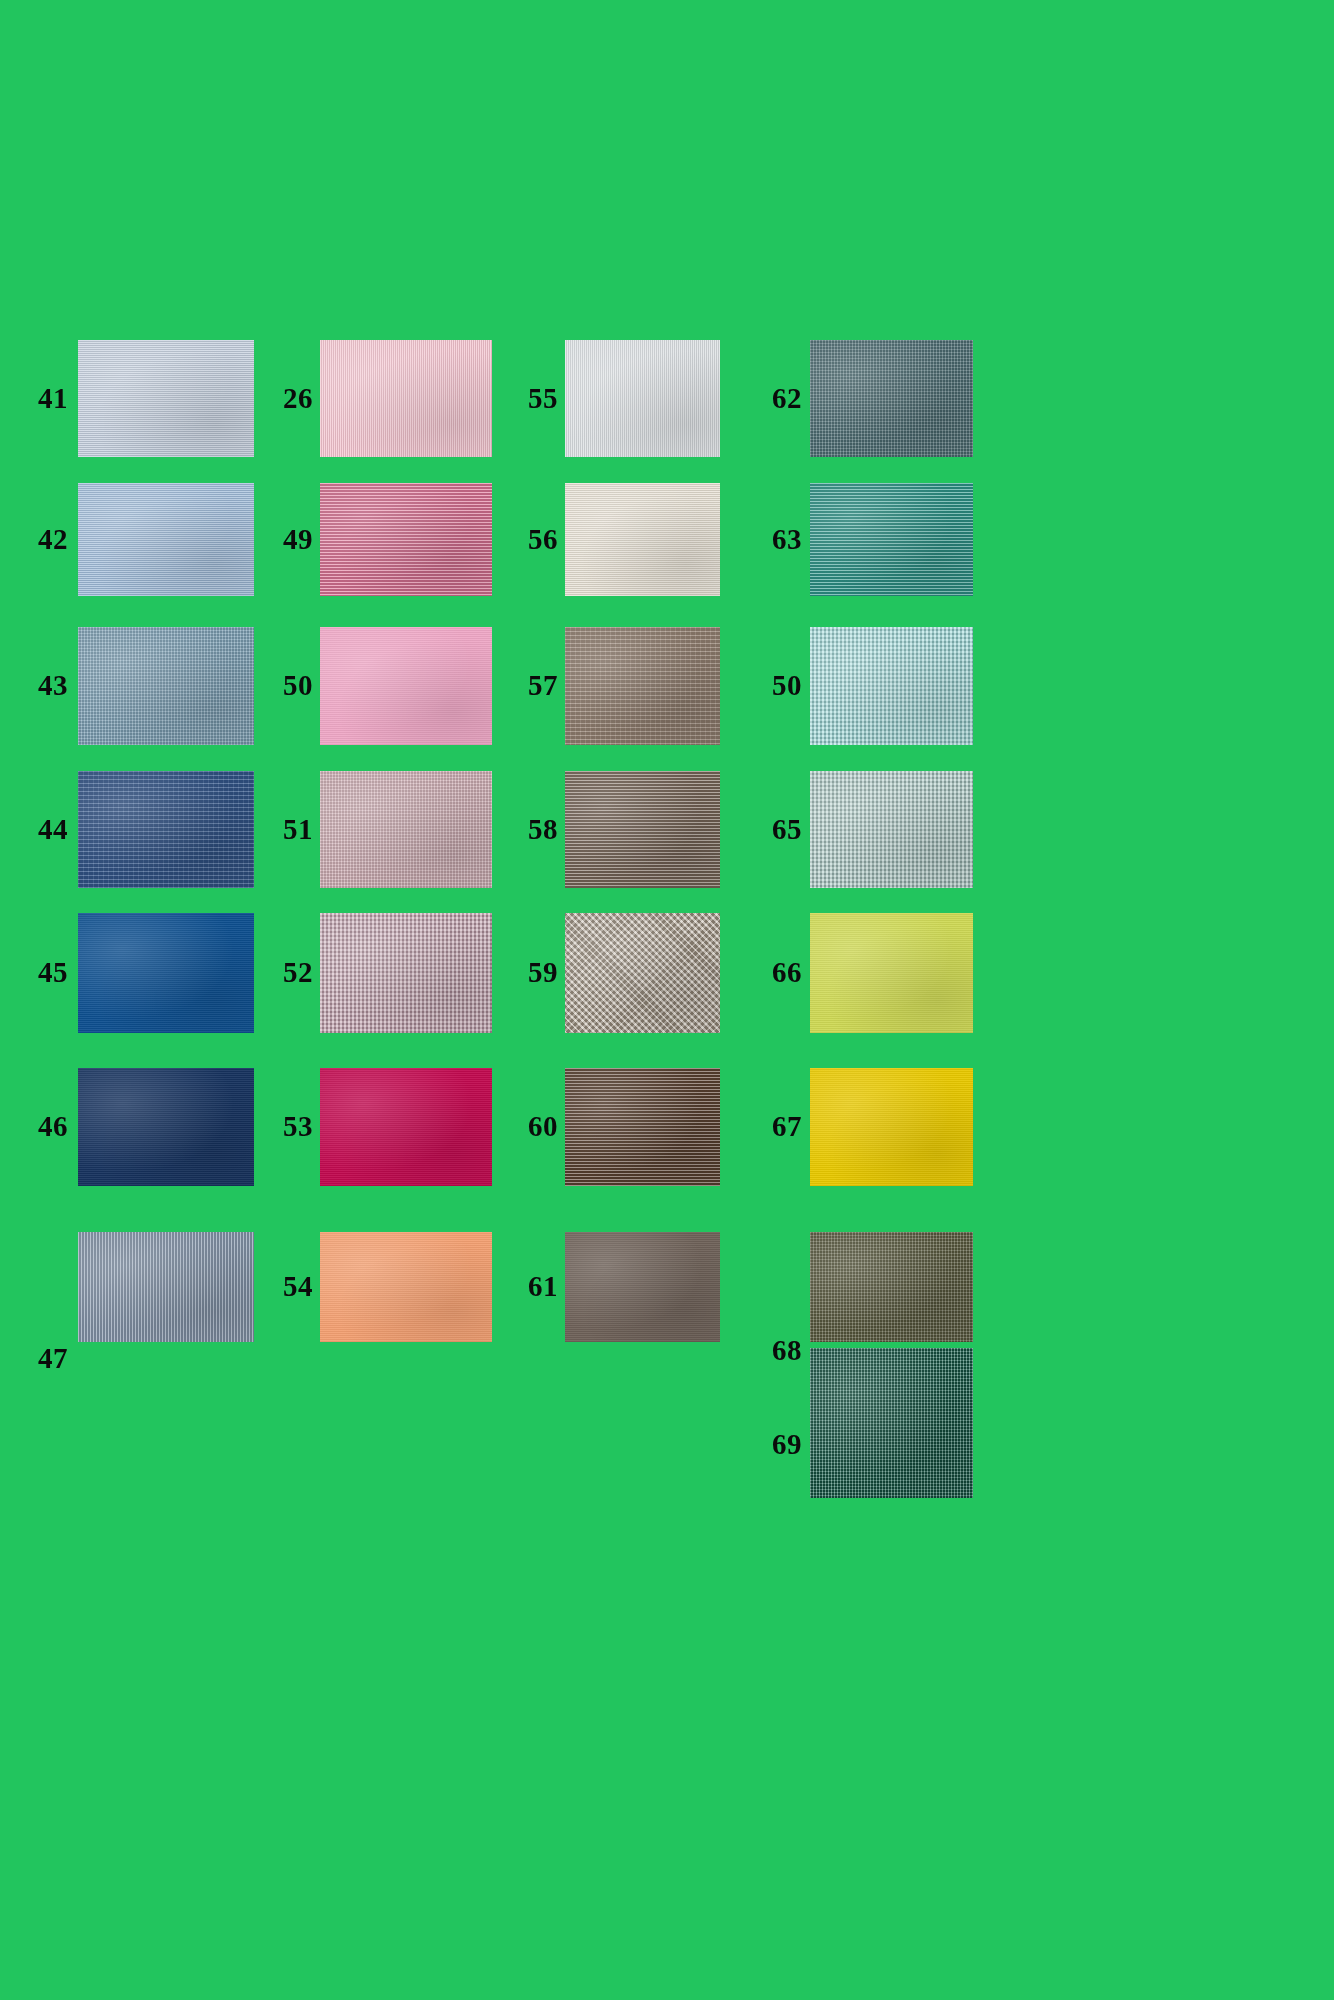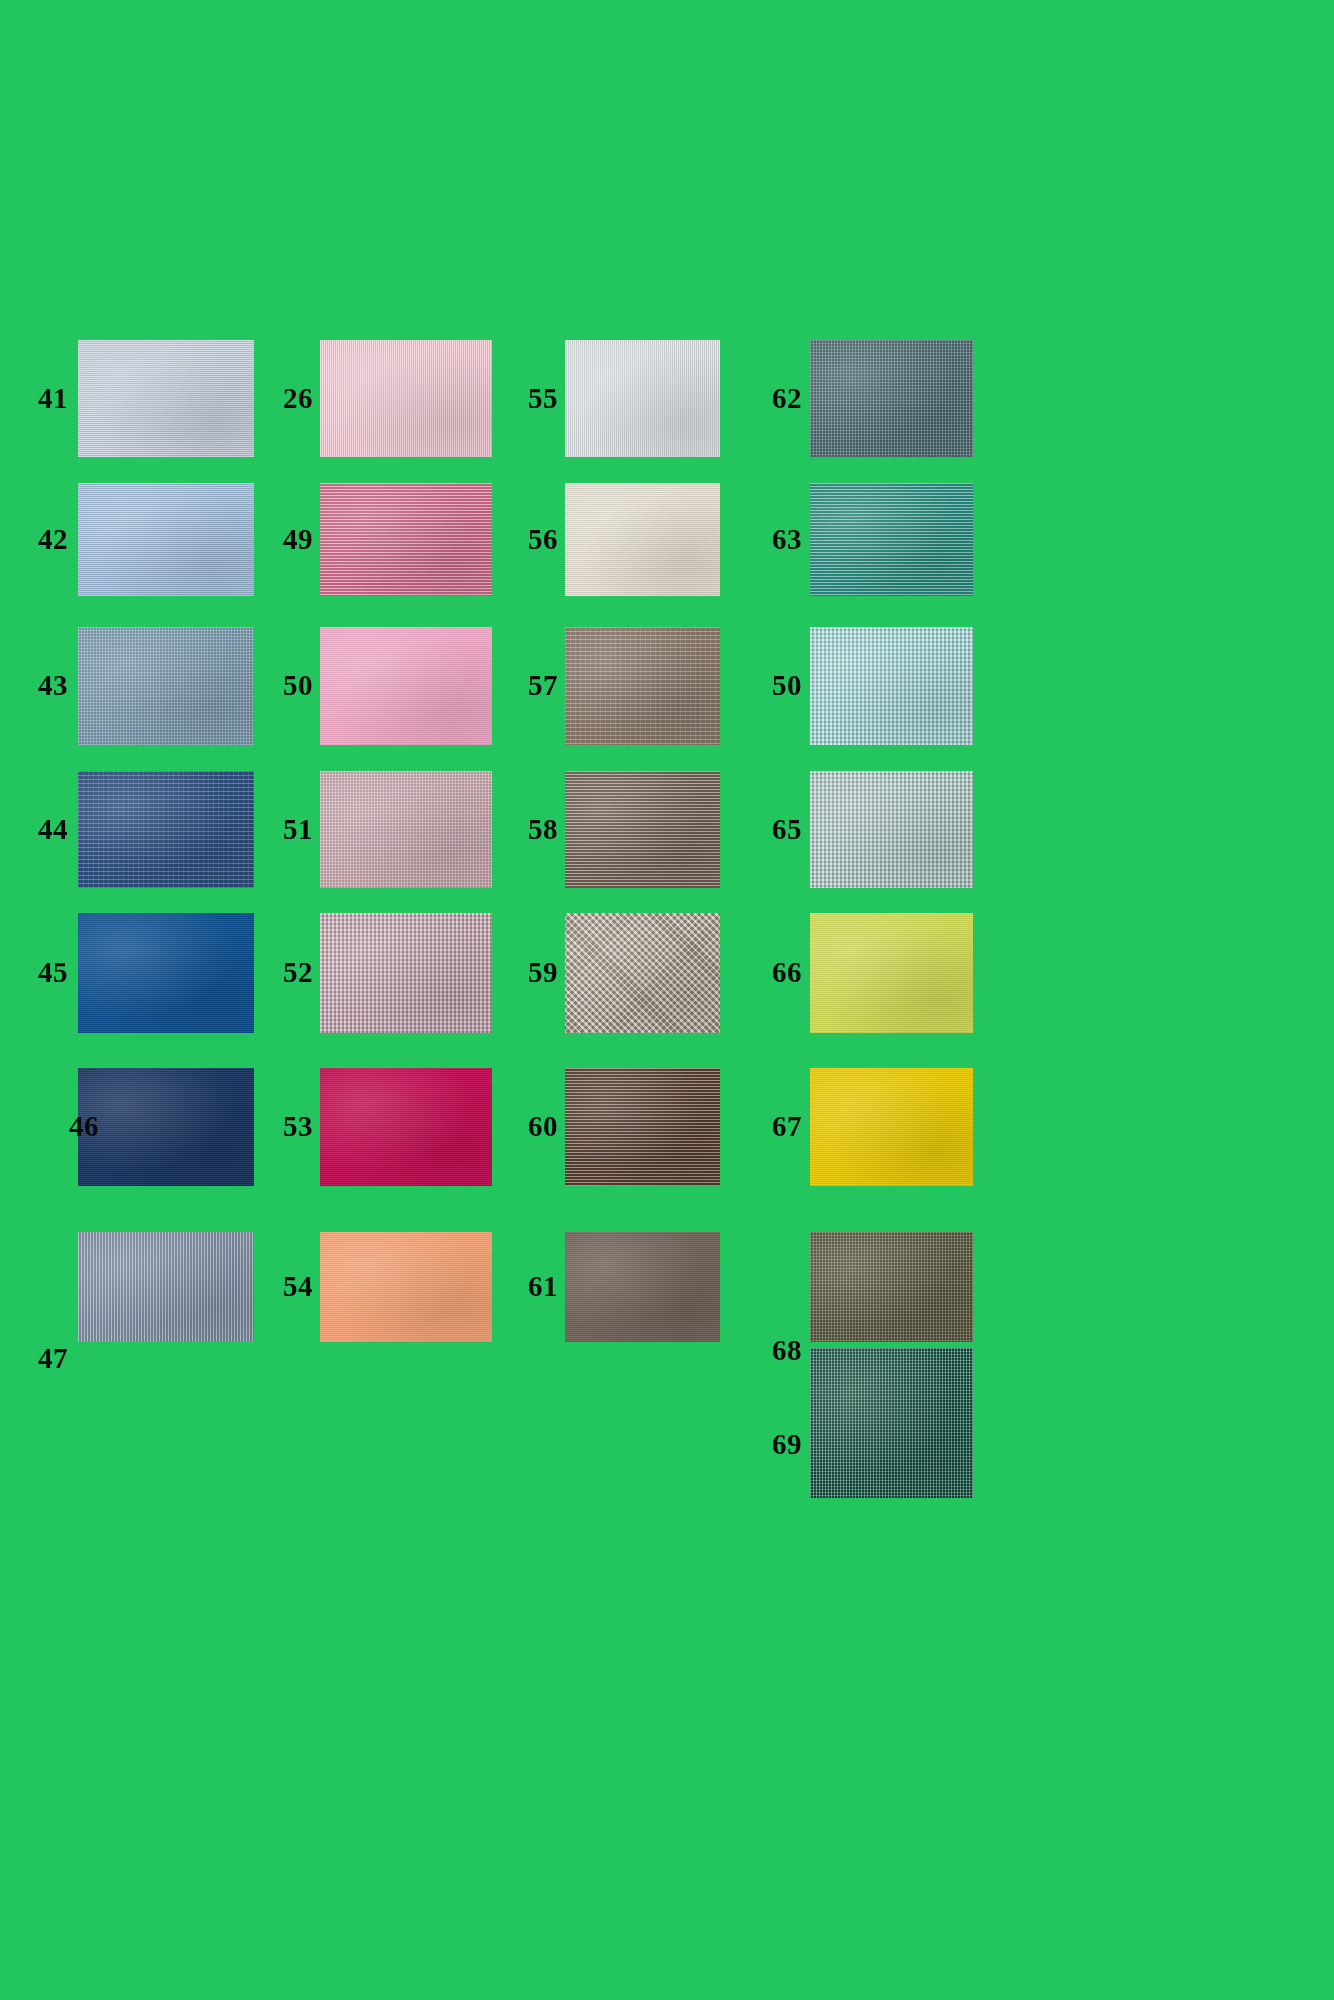--- a/index.html
+++ b/index.html
@@ -139,21 +139,21 @@
       <div class="swatch-label" style="left: 36px; width: 32px; top: 814.5px;">44</div>
       <div class="swatch-chip" style="left: 78px; top: 913px; width: 176px; height: 120px; background: rgb(13, 79, 143);">
         <div class="tex tex-plain"></div>
         <div class="shade"></div>
       </div>
       <div class="swatch-label" style="left: 36px; width: 32px; top: 958px;">45</div>
       <div class="swatch-chip" style="left: 78px; top: 1068px; width: 176px; height: 118px; background: rgb(22, 50, 94);">
         <div class="tex tex-plain"></div>
         <div class="shade"></div>
       </div>
-      <div class="swatch-label" style="left: 36px; width: 32px; top: 1112px; margin-left: 31px;">46</div>
+      <div class="swatch-label" style="left: 36px; width: 32px; top: 1112px;">46</div>
       <div class="swatch-chip" style="left: 78px; top: 1232px; width: 176px; height: 110px; background: rgb(138, 155, 176);">
         <div class="tex tex-vribbed"></div>
         <div class="shade"></div>
       </div>
       <div class="swatch-label" style="left: 36px; width: 32px; top: 1344px;">47</div>
       <div class="swatch-chip" style="left: 320px; top: 340px; width: 172px; height: 117px; background: rgb(243, 195, 206);">
         <div class="tex tex-vfine"></div>
         <div class="shade"></div>
       </div>
       <div class="swatch-label" style="left: 283px; width: 27px; top: 383.5px;">26</div>

